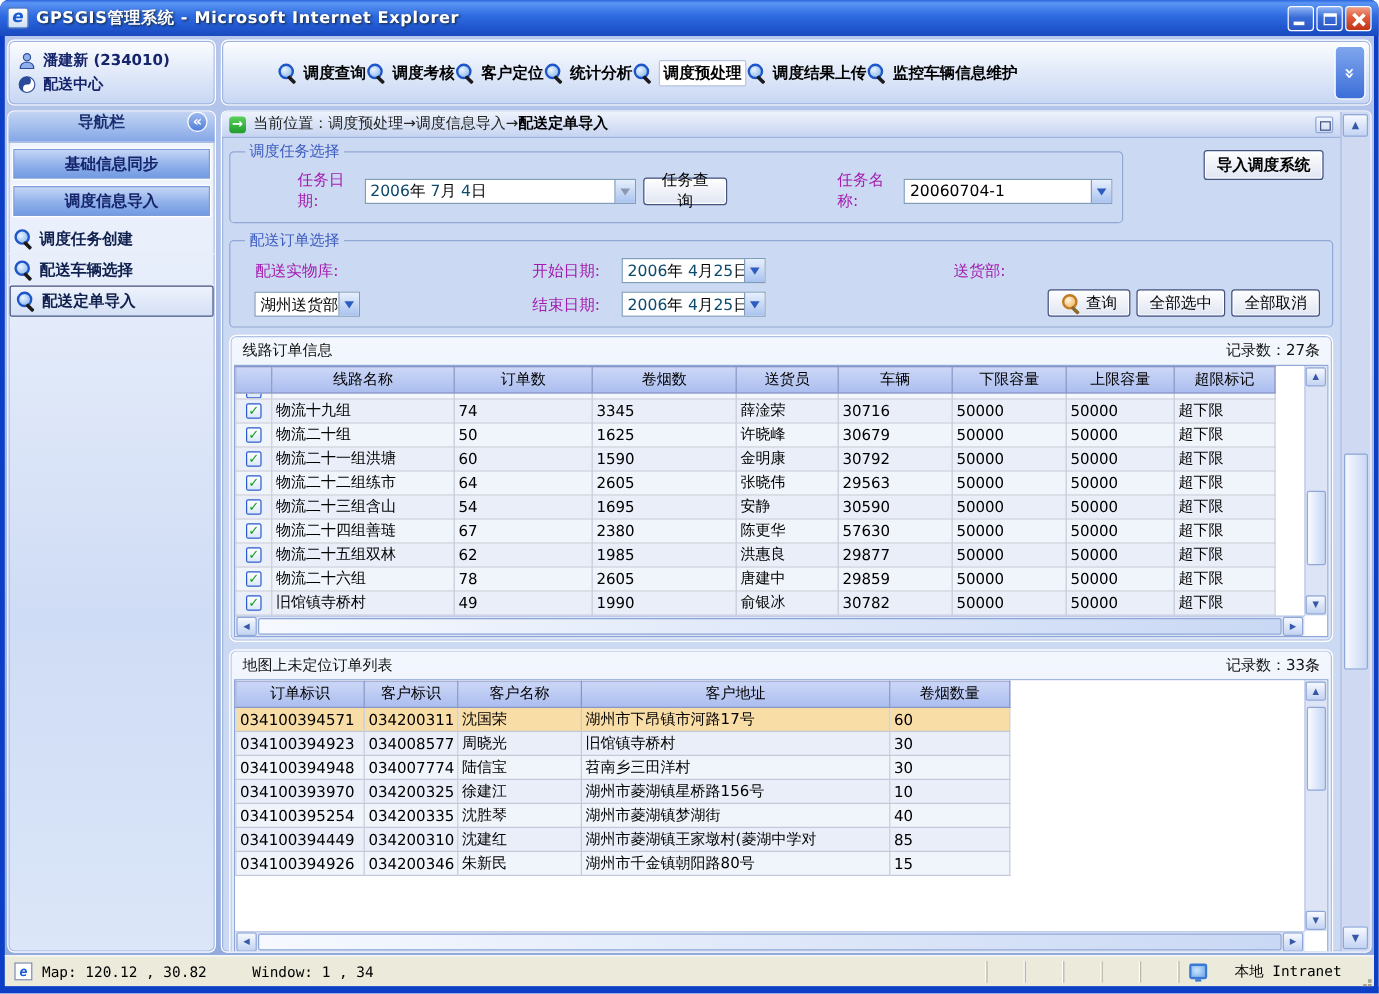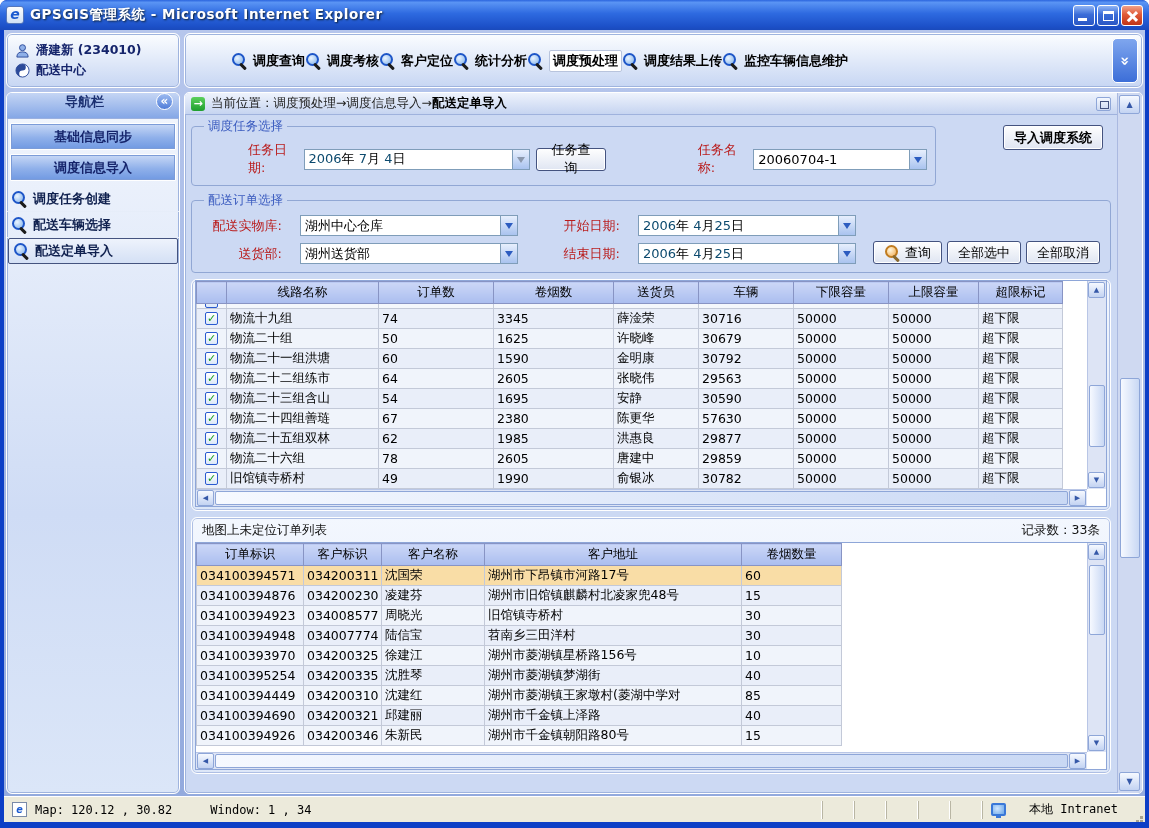--- a/index.html
+++ b/index.html
@@ -76,21 +76,21 @@
   .crumb-text { font-size:12.5px; color:#222; }
   .crumb-text b { color:#000; }
   .crumb-min { margin-left:auto; width:15px; height:14px; background:linear-gradient(180deg,#f4f8ff,#cdd9f1); border:1px solid #8ea6d8; border-radius:2px; position:relative; }
   .crumb-min::after { content:''; position:absolute; left:3px; top:3px; width:7px; height:6px; border:1px solid #44537f; }
 
   fieldset { border:1px solid #91a7d4; border-radius:4px; padding:6px 8px 8px 8px; }
   legend { color:#3a5bbf; font-size:12.5px; padding:0 4px; margin-left:4px; }
   .task-row { display:flex; align-items:flex-start; margin:3px 6px 0 6px; }
   .task-fs { width:745px; flex:none; }
   .fs-line { display:flex; align-items:center; }
-  .f-label { font-size:13px; color:#b91c1c; }
+  .f-label { font-size:13px; color:#a21caf; }
   .combo { height:21px; background:#fff; border:1px solid #7f9db9; display:flex; align-items:center; }
   .combo .cv { flex:1; padding:0 4px; white-space:nowrap; overflow:hidden; font-size:13px; }
   .combo .drop { width:17px; height:100%; border-left:1px solid #7f9db9; background:linear-gradient(180deg,#e7effd,#a9c3ef);
     display:flex; align-items:center; justify-content:center; }
   .combo .drop::after { content:''; border:4px solid transparent; border-top:6px solid #2c5cc0; margin-top:5px; }
   .combo .drop.gray::after { border-top-color:#8b98ad; }
   .dt-num { color:#0c4a6e; } .dt-txt { color:#000; }
   .btn { height:23px; padding:0 10px; background:linear-gradient(180deg,#fefefe,#dfe5f2); border:1px solid #44537f; border-radius:3px;
     box-shadow:inset 0 0 0 1px #fff; font-size:13px; color:#000; display:inline-flex; align-items:center; gap:4px; cursor:pointer; font-family:inherit; }
   .import-btn { margin-left:auto; margin-top:7px; margin-right:8px; height:25px; font-weight:bold; }
@@ -265,24 +265,20 @@
               </span>
             </div>
           </fieldset>
           <button class="btn import-btn">导入调度系统</button>
         </div>
 
         <fieldset class="order-fs">
           <legend>配送订单选择</legend>
           <div class="order-grid">
             <span class="f-label">配送实物库:</span>
-            <span class="combo">
-              <span class="cv">湖州中心仓库</span>
-              <span class="drop"></span>
-            </span>
             <span class="f-label">开始日期:</span>
             <span class="combo">
               <span class="cv"><span class="dt-num">2006</span><span class="dt-txt">年 </span><span class="dt-num">4</span><span class="dt-txt">月</span><span class="dt-num">25</span><span class="dt-txt">日</span></span>
               <span class="drop"></span>
             </span>
             <span class="f-label">送货部:</span>
             <span class="combo">
               <span class="cv">湖州送货部</span>
               <span class="drop"></span>
             </span>
@@ -296,20 +292,24 @@
             <button class="btn">
                 <span class="mag orange"></span>
                 <span>查询</span>
               </button>
             <button class="btn">全部选中</button>
             <button class="btn">全部取消</button>
           </div>
         </fieldset>
 
         <div class="tbl-panel">
+          <div class="tbl-title">
+            <span>线路订单信息</span>
+            <span>记录数：27条</span>
+          </div>
           <div class="tbl-zone" style="height:227px">
             <div class="tbl-area" style="height:209px; margin-right:19px">
               <table id="route-table" style="width: 866px;">
                   <colgroup>
                     <col style="width: 30px;">
                     <col style="width: 152px;">
                     <col style="width: 115px;">
                     <col style="width: 120px;">
                     <col style="width: 85px;">
                     <col style="width: 95px;">
@@ -503,27 +503,20 @@
                   </thead>
                   <tbody>
                     <tr class="hl">
                       <td>034100394571</td>
                       <td>034200311</td>
                       <td>沈国荣</td>
                       <td>湖州市下昂镇市河路17号</td>
                       <td>60</td>
                     </tr>
                     <tr>
-                      <td>034100394876</td>
-                      <td>034200230</td>
-                      <td>凌建芬</td>
-                      <td>湖州市旧馆镇麒麟村北凌家兜48号</td>
-                      <td>15</td>
-                    </tr>
-                    <tr>
                       <td>034100394923</td>
                       <td>034008577</td>
                       <td>周晓光</td>
                       <td>旧馆镇寺桥村</td>
                       <td>30</td>
                     </tr>
                     <tr>
                       <td>034100394948</td>
                       <td>034007774</td>
                       <td>陆信宝</td>
@@ -543,27 +536,20 @@
                       <td>沈胜琴</td>
                       <td>湖州市菱湖镇梦湖街</td>
                       <td>40</td>
                     </tr>
                     <tr>
                       <td>034100394449</td>
                       <td>034200310</td>
                       <td>沈建红</td>
                       <td>湖州市菱湖镇王家墩村(菱湖中学对</td>
                       <td>85</td>
-                    </tr>
-                    <tr>
-                      <td>034100394690</td>
-                      <td>034200321</td>
-                      <td>邱建丽</td>
-                      <td>湖州市千金镇上泽路</td>
-                      <td>40</td>
                     </tr>
                     <tr>
                       <td>034100394926</td>
                       <td>034200346</td>
                       <td>朱新民</td>
                       <td>湖州市千金镇朝阳路80号</td>
                       <td>15</td>
                     </tr>
                   </tbody>
                 </table>

